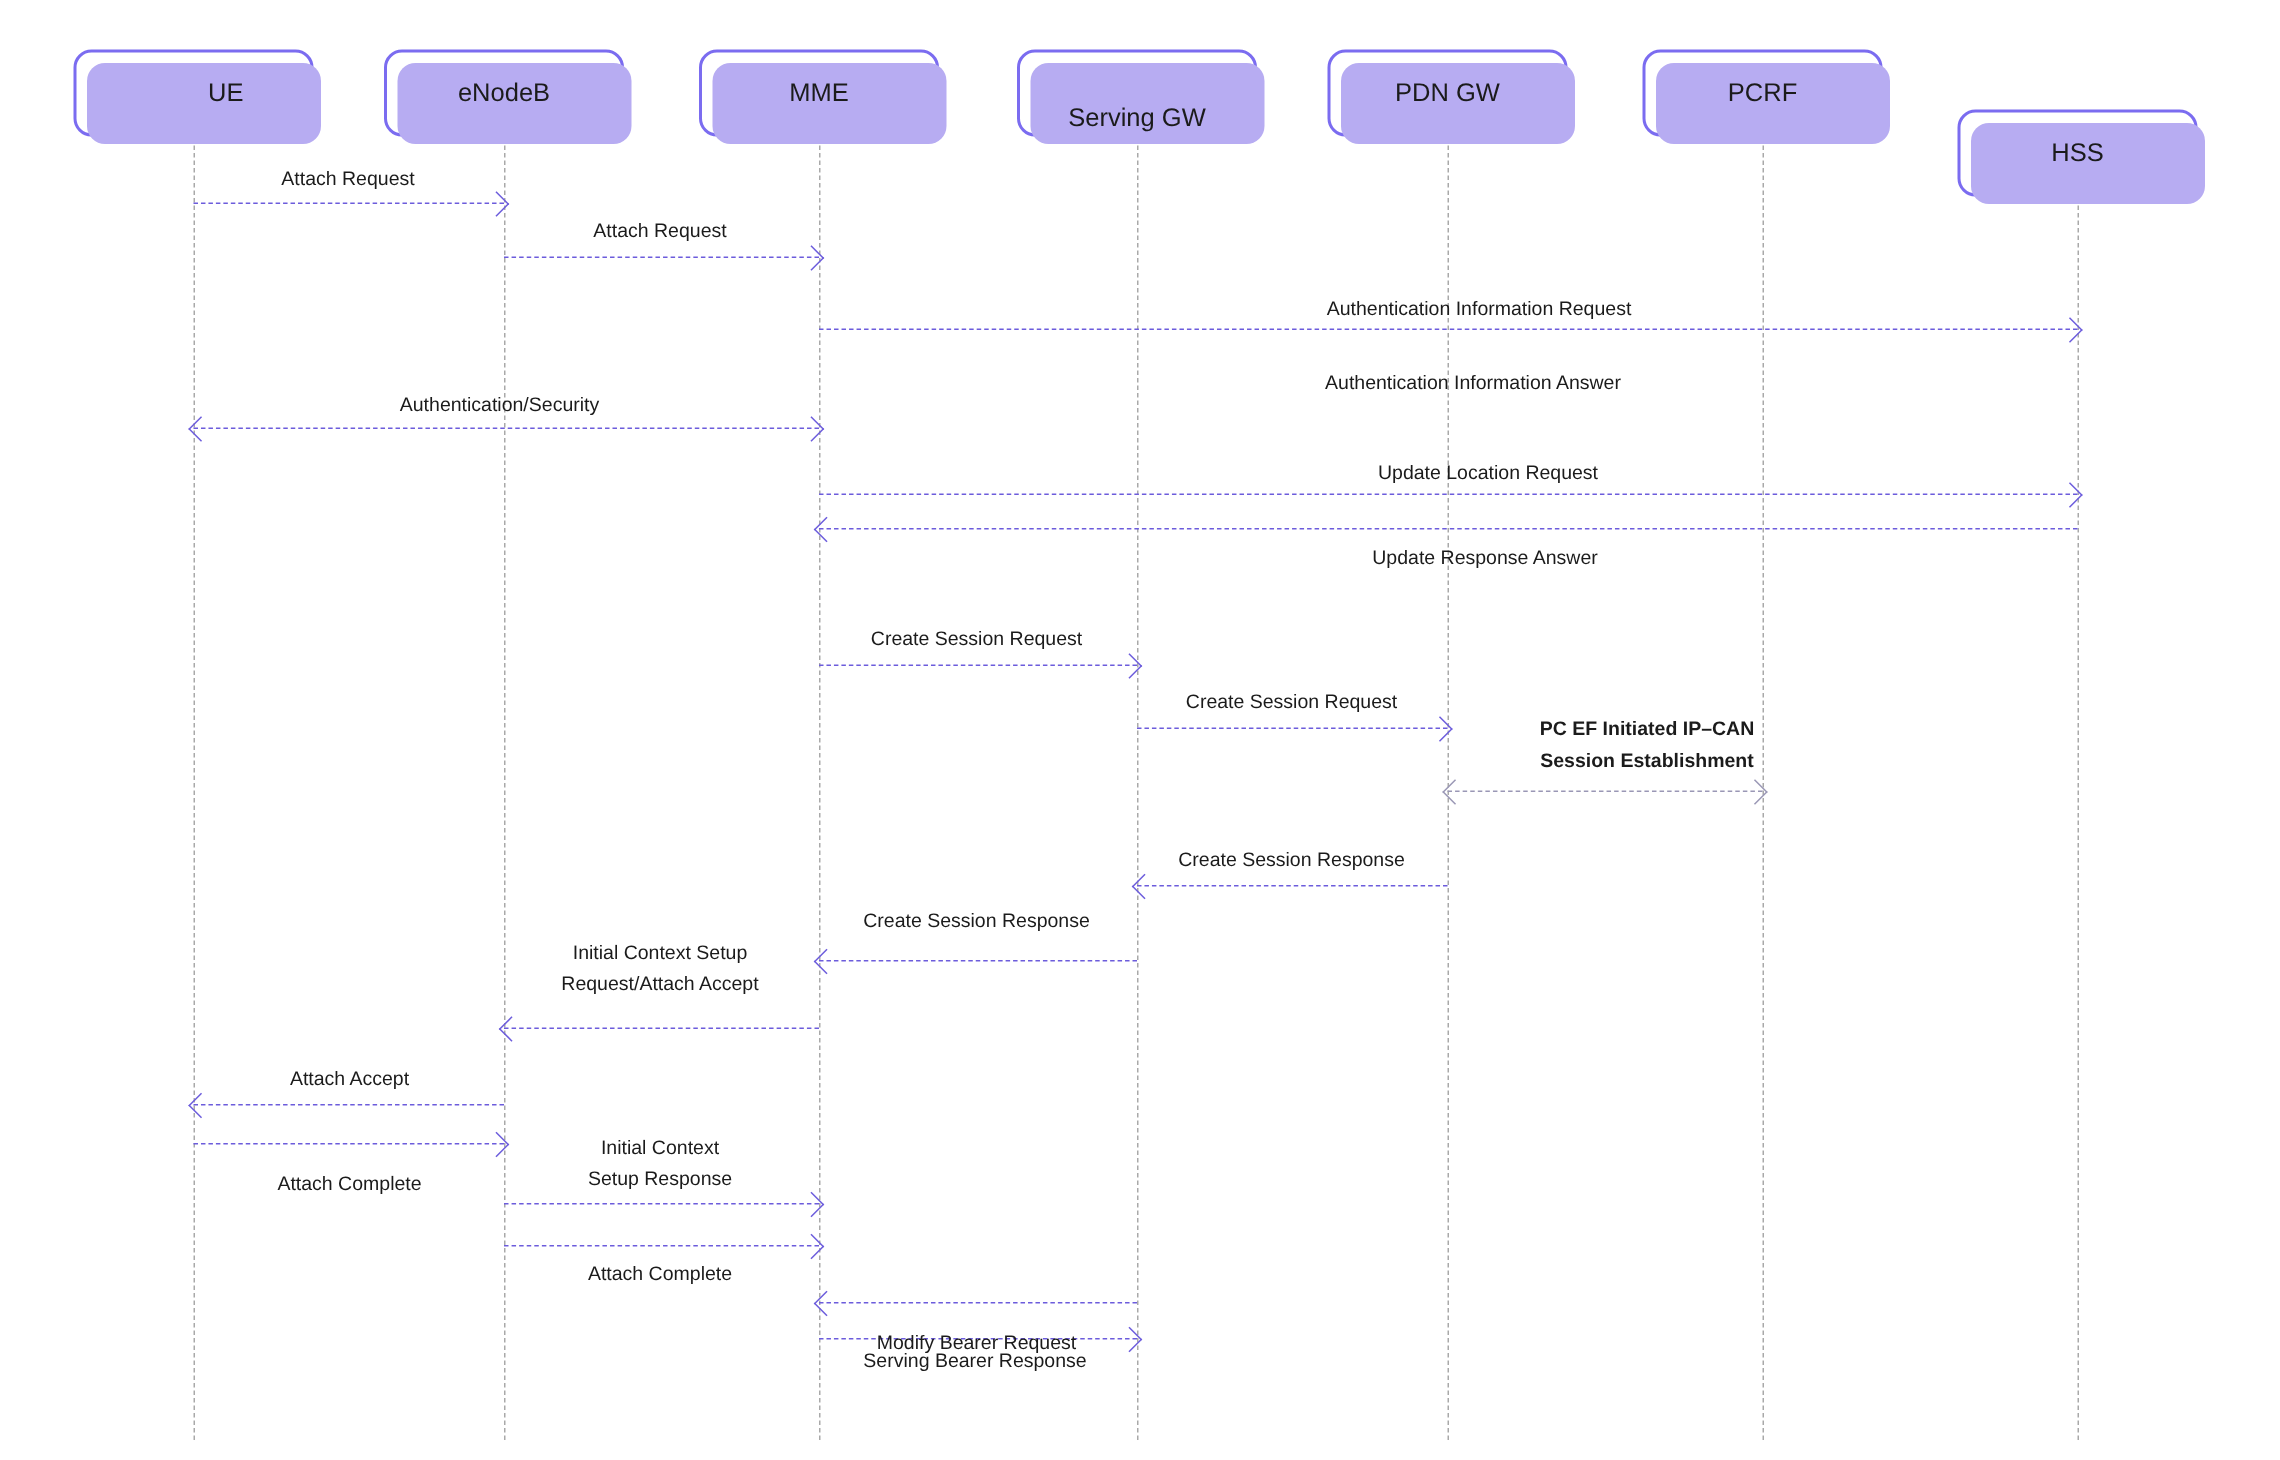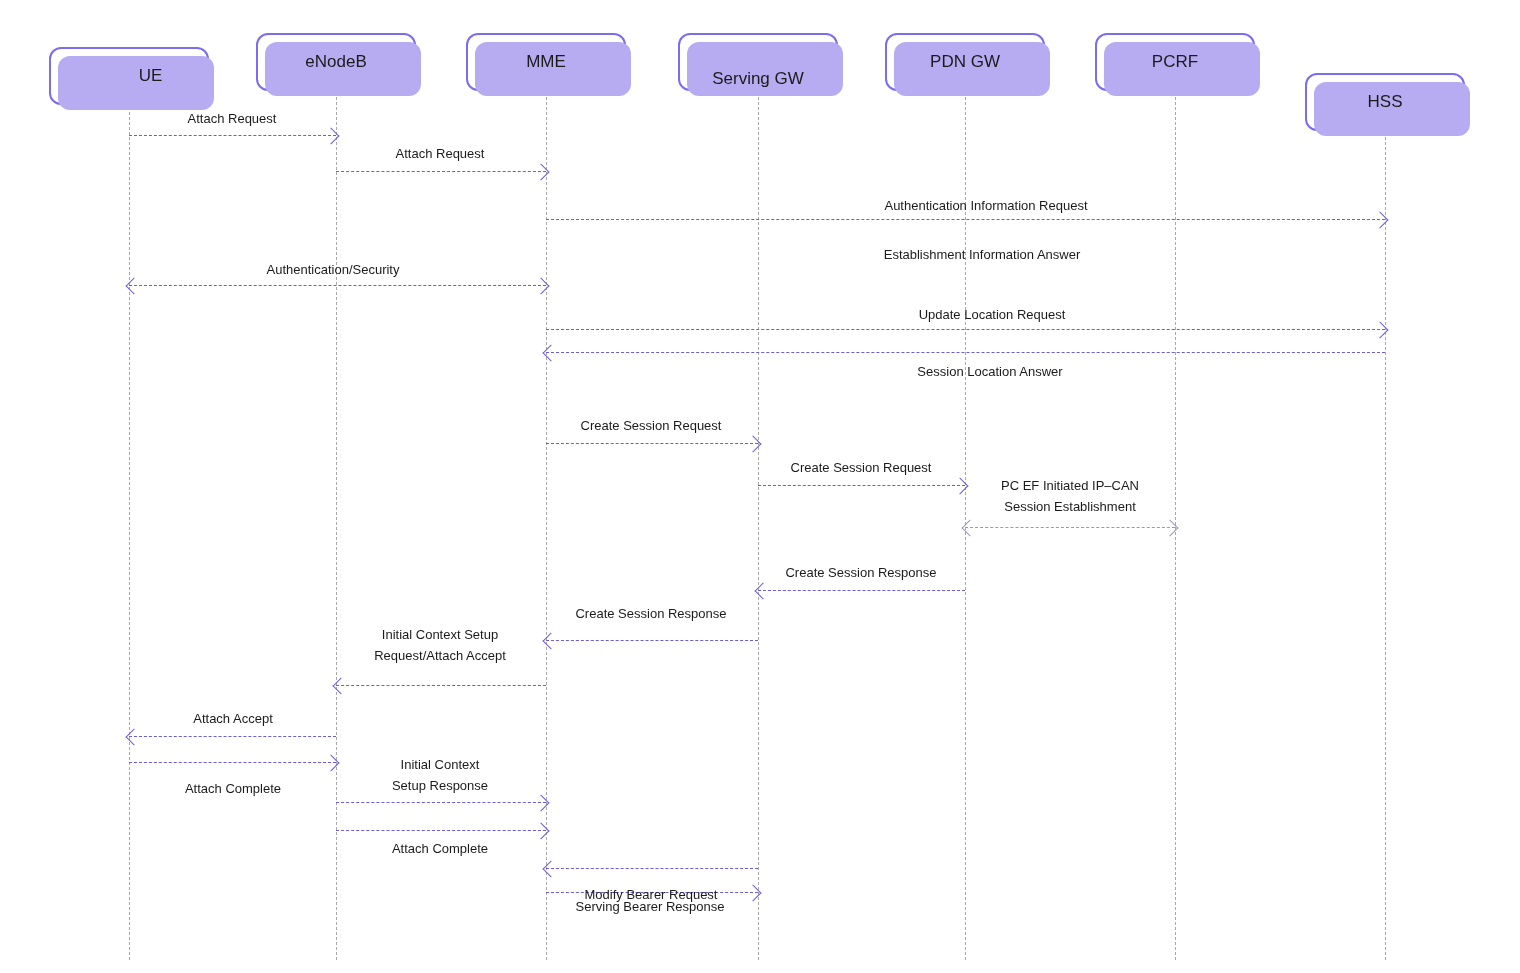--- a/index.html
+++ b/index.html
@@ -104,47 +104,47 @@
         <div class="line"></div>
         <div class="head right"></div>
       </div>
       <div class="msg-label" style="left: 986px; top: 195px;">Authentication Information Request</div>
       <div class="msg" style="left: 129px; top: 285px; width: 417px;">
         <div class="line"></div>
         <div class="head right"></div>
         <div class="head left"></div>
       </div>
       <div class="msg-label" style="left: 333px; top: 259px;">Authentication/Security</div>
-      <div class="msg-label" style="left: 982px; top: 244px;">Establishment Information Answer</div>
+      <div class="msg-label" style="left: 982px; top: 244px;">Authentication Information Answer</div>
       <div class="msg" style="left: 546px; top: 329px; width: 839px;">
         <div class="line"></div>
         <div class="head right"></div>
       </div>
       <div class="msg-label" style="left: 992px; top: 304px;">Update Location Request</div>
       <div class="msg" style="left: 546px; top: 352px; width: 839px;">
         <div class="line"></div>
         <div class="head left"></div>
       </div>
-      <div class="msg-label" style="left: 990px; top: 361px;">Session Location Answer</div>
+      <div class="msg-label" style="left: 990px; top: 361px;">Update Response Answer</div>
       <div class="msg" style="left: 546px; top: 443px; width: 212px;">
         <div class="line"></div>
         <div class="head right"></div>
       </div>
       <div class="msg-label" style="left: 651px; top: 415px;">Create Session Request</div>
       <div class="msg" style="left: 758px; top: 485px; width: 207px;">
         <div class="line"></div>
         <div class="head right"></div>
       </div>
       <div class="msg-label" style="left: 861px; top: 457px;">Create Session Request</div>
       <div class="msg gray" style="left: 965px; top: 527px; width: 210px;">
         <div class="line"></div>
         <div class="head right"></div>
         <div class="head left"></div>
       </div>
-      <div class="msg-label" style="left: 1070px; top: 475px;">PC EF Initiated IP–CAN
+      <div class="msg-label" style="left: 1098px; top: 475px; font-weight: bold;">PC EF Initiated IP–CAN
 Session Establishment</div>
       <div class="msg" style="left: 758px; top: 590px; width: 207px;">
         <div class="line"></div>
         <div class="head left"></div>
       </div>
       <div class="msg-label" style="left: 861px; top: 562px;">Create Session Response</div>
       <div class="msg" style="left: 546px; top: 640px; width: 212px;">
         <div class="line"></div>
         <div class="head left"></div>
       </div>
@@ -181,21 +181,21 @@
         <div class="head left"></div>
       </div>
       <div class="msg-label" style="left: 651px; top: 884px;">Modify Bearer Request</div>
       <div class="msg" style="left: 546px; top: 892px; width: 212px;">
         <div class="line"></div>
         <div class="head right"></div>
       </div>
       <div class="msg-label" style="left: 650px; top: 896px;">Serving Bearer Response</div>
     </div>
   <div id="heads">
-      <div class="lifeline-head" style="left: 49px; top: 47px; width: 160px; padding-left: 43px;">
+      <div class="lifeline-head" style="left: 49px; top: 33px; width: 160px; padding-left: 43px;">
         <div class="shadow"></div>
         <span class="label">UE</span>
       </div>
       <div class="lifeline-head" style="left: 256px; top: 33px; width: 160px;">
         <div class="shadow"></div>
         <span class="label">eNodeB</span>
       </div>
       <div class="lifeline-head" style="left: 466px; top: 33px; width: 160px;">
         <div class="shadow"></div>
         <span class="label">MME</span>

